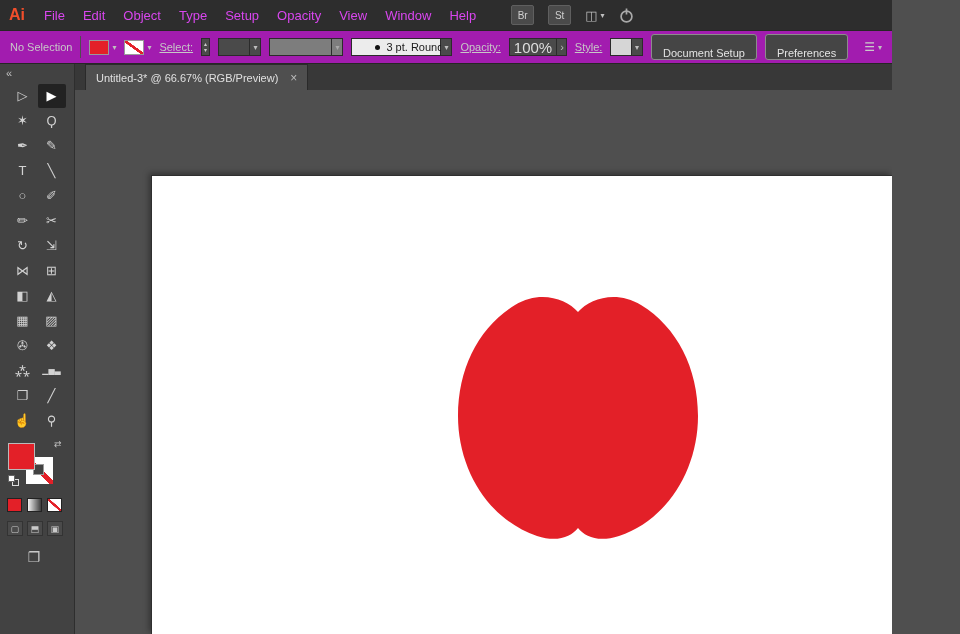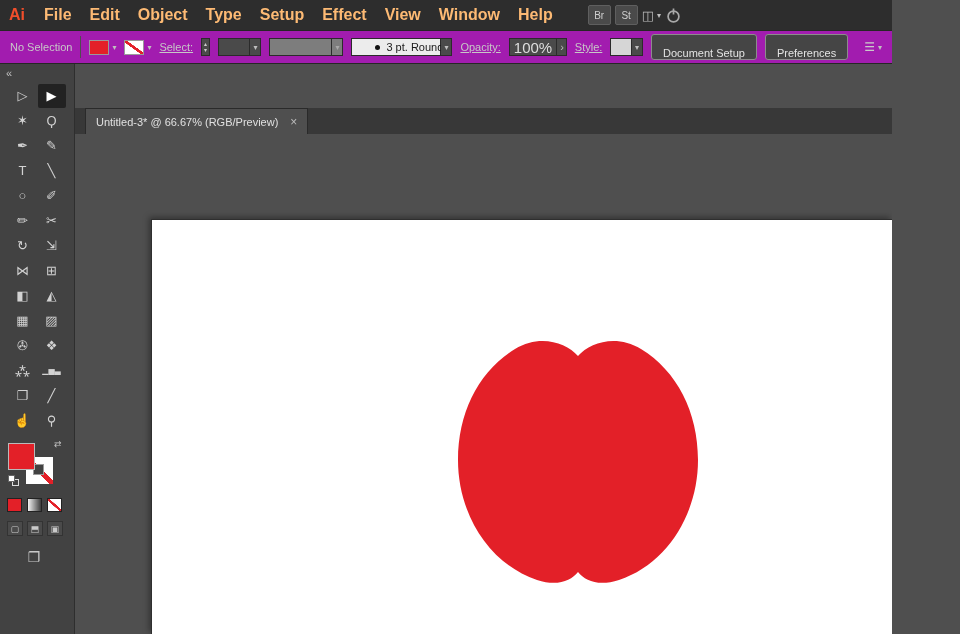--- a/index.html
+++ b/index.html
@@ -4,22 +4,22 @@
 <style>
   * { box-sizing: border-box; margin: 0; padding: 0; }
   html,body { width: 960px; height: 634px; overflow: hidden; }
   body { font-family: "Liberation Sans", sans-serif; background: #4f4f4f; }
   .app { width: 892px; height: 634px; display: flex; flex-direction: column; }
 
   
   .menubar { flex: 0 0 30px; height: 30px; background: #2d2d2d; display: flex; align-items: center; }
   .logo { font-weight: bold; font-size: 16px; padding: 0 10px 0 9px; cursor: default; }
   .menus { display: flex; align-items: center; }
-  .menu-item { color: #fdba74; font-size: 16px; padding: 0 9px; cursor: default; font-weight: bold; }
-  .mbar-right { display: flex; align-items: center; gap: 4px; margin-left: 26px; }
+  .menu-item { color: #d946ef; font-size: 13px; padding: 0 9px; cursor: default; }
+  .mbar-right { display: flex; align-items: center; gap: 14px; margin-left: 26px; }
   .sq-btn { width: 23px; height: 20px; background: #4a4a4a; border: 1px solid #5f5f5f; border-radius: 2px; color: #cfcfcf; font-size: 10px; font-family: "Liberation Sans", sans-serif; }
   .ws { display: flex; align-items: center; gap: 3px; }
   .ws-glyph { color: #bdbdbd; font-size: 13px; }
   .chev { color: #bfbfbf; font-size: 8px; }
   .power { display: flex; align-items: center; }
 
   
   .controlbar { flex: 0 0 34px; height: 34px; background: #a21caf; border-top: 1px solid #262626; border-bottom: 1px solid #262626; display: flex; align-items: center; padding: 0 10px; gap: 8px; }
   .cb-label { color: #c7c7c7; font-size: 11px; white-space: nowrap; }
   .cb-link { color: #c7c7c7; font-size: 11px; text-decoration: underline; white-space: nowrap; cursor: default; }
@@ -65,42 +65,42 @@
   .defaults .d2 { position: absolute; left: 4px; top: 4px; width: 7px; height: 7px; background: #424242; border: 1px solid #dddddd; }
   .defaults .d1 { position: absolute; left: 0; top: 0; width: 7px; height: 7px; background: #ffffff; border: 1px solid #666666; z-index: 2; }
   .sw-row { display: flex; gap: 5px; padding: 7px 0 0 7px; }
   .sw-btn { width: 15px; height: 14px; border: 1px solid #222222; }
   .sw-btn.gradient { background: linear-gradient(to right, #f2f2f2, #3c3c3c); }
   .mode-row { display: flex; gap: 4px; padding: 9px 0 0 7px; }
   .mode-btn { width: 16px; height: 15px; font-size: 9px; line-height: 15px; text-align: center; color: #c9c9c9; background: #4a4a4a; border: 1px solid #333333; }
   .screen-mode { margin: 12px 0 0 22px; width: 24px; height: 18px; color: #c9c9c9; font-size: 14px; text-align: center; line-height: 18px; }
 
   
-  .docarea { flex: 1; display: flex; flex-direction: column; min-width: 0; margin-top: 44px; }
+  .docarea { flex: 1; display: flex; flex-direction: column; min-width: 0; }
   .tabbar { flex: 0 0 26px; height: 26px; background: #383838; display: flex; align-items: stretch; padding-left: 10px; }
   .tab { display: flex; align-items: center; gap: 12px; padding: 0 10px; background: #4f4f4f; border: 1px solid #2a2a2a; border-bottom: none; color: #e0e0e0; font-size: 11px; white-space: nowrap; }
   .tab .close { color: #bbbbbb; font-size: 12px; line-height: 12px; }
   .canvas { flex: 1; position: relative; background: #4f4f4f; overflow: hidden; }
   .artboard { position: absolute; left: 76px; top: 85px; right: 0; bottom: 0; background: #ffffff; border-top: 1px solid #2f2f2f; border-left: 1px solid #2f2f2f; box-shadow: -2px -2px 6px rgba(0,0,0,0.35); }
   .apple { position: absolute; left: 301px; top: 112px; width: 250px; height: 256px; }
 </style>
 </head>
 <body>
 
 <div class="app">
 
   <header class="menubar">
     <div class="logo" style="color: rgb(240, 78, 43);">Ai</div>
     <nav class="menus">
         <span class="menu-item">File</span>
         <span class="menu-item">Edit</span>
         <span class="menu-item">Object</span>
         <span class="menu-item">Type</span>
         <span class="menu-item">Setup</span>
-        <span class="menu-item">Effect</span>
+        <span class="menu-item">Opacity</span>
         <span class="menu-item">View</span>
         <span class="menu-item">Window</span>
         <span class="menu-item">Help</span>
       </nav>
     <div class="mbar-right">
       <button class="sq-btn">Br</button>
       <button class="sq-btn">St</button>
       <span class="ws">
         <span class="ws-glyph">◫</span>
         <span class="chev">▾</span>

